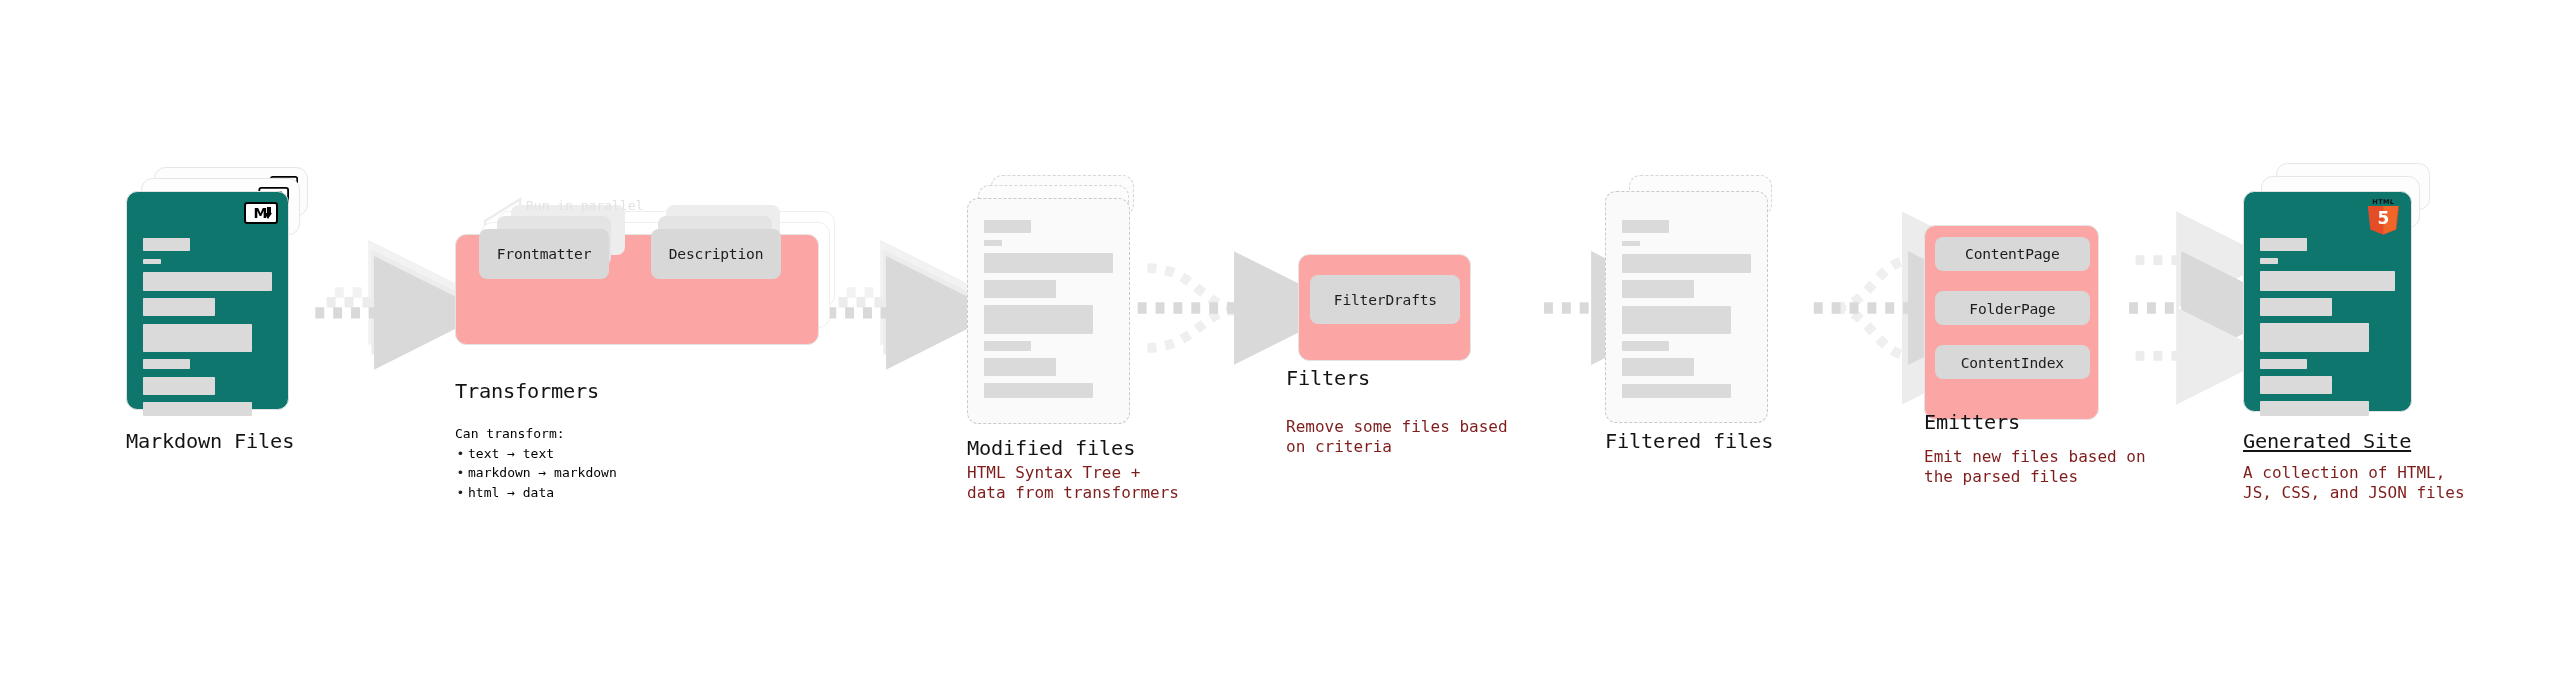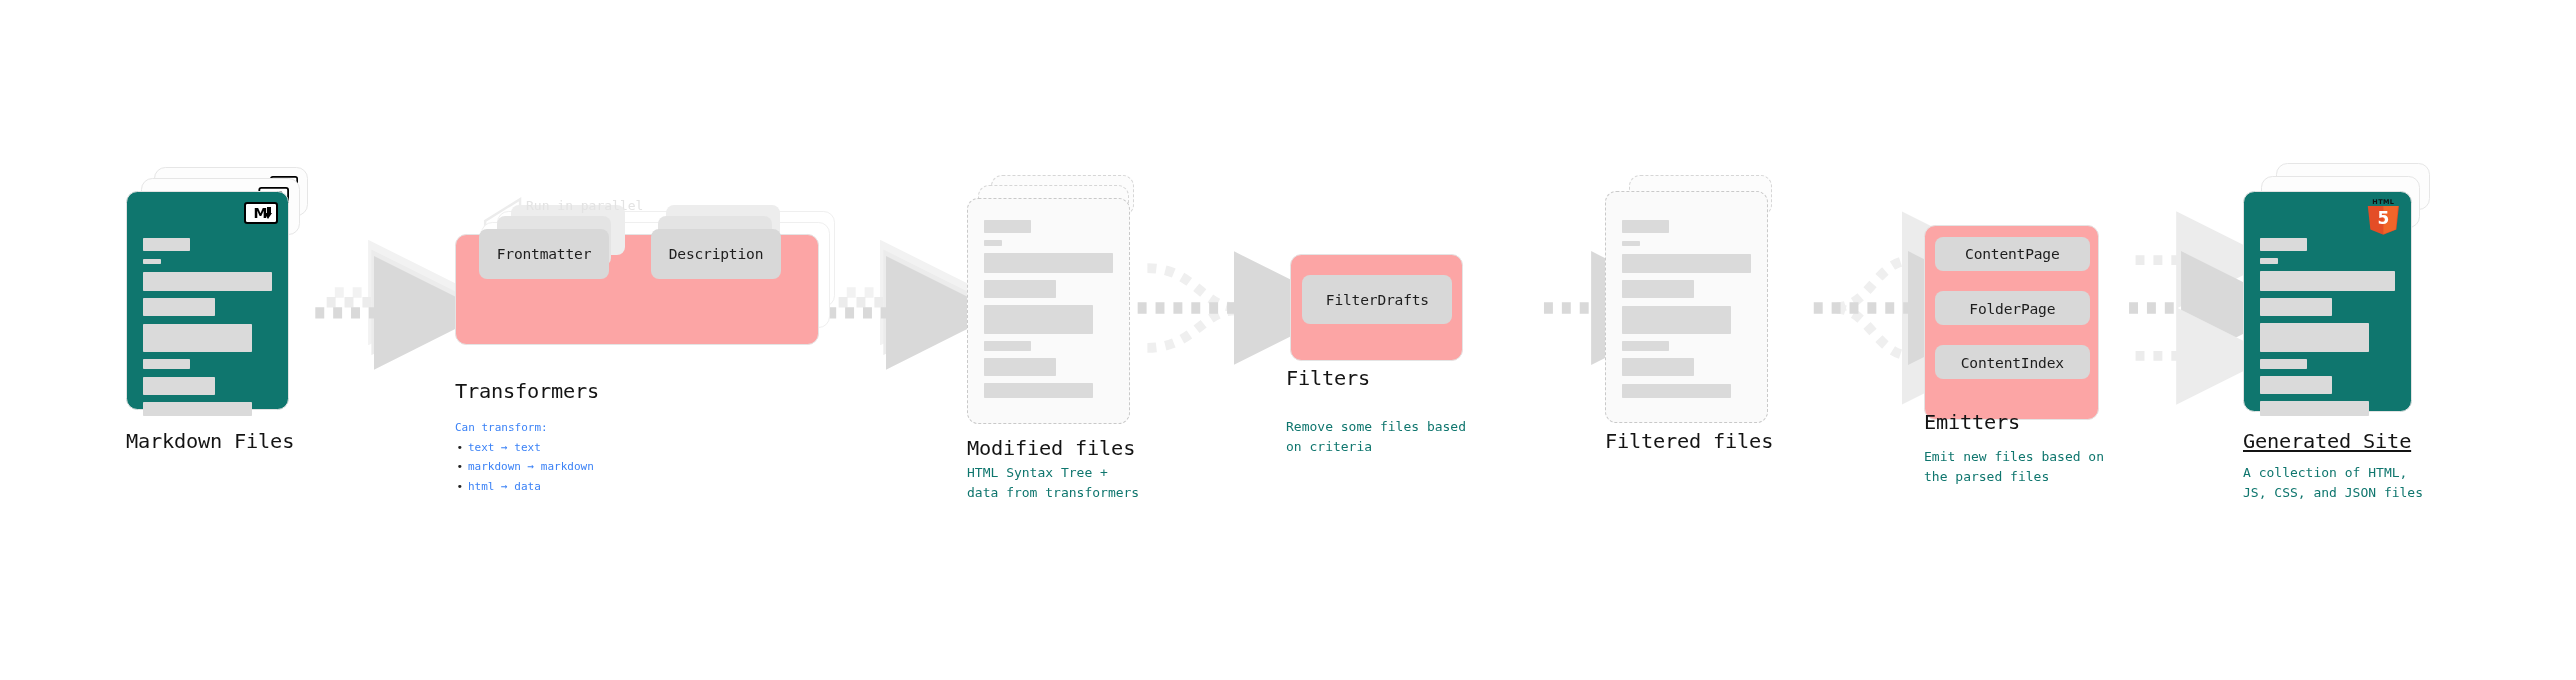--- a/index.html
+++ b/index.html
@@ -174,36 +174,37 @@
   
   .title {
     position: absolute;
     font-size: 20.3px;
     color: #141414;
     letter-spacing: -0.2px;
     white-space: nowrap;
   }
   .subtitle {
     position: absolute;
-    font-size: 13px;
+    font-size: 16px;
     line-height: 19.5px;
-    color: #0f766e;
+    color: #7f1d1d;
     white-space: pre-line;
   }
   .note-parallel {
     position: absolute;
     font-size: 13px;
     color: #e3e3e3;
     white-space: nowrap;
   }
   .bullets {
     position: absolute;
-    font-size: 11px;
+    font-size: 13px;
     line-height: 19.5px;
-    color: #3b82f6;
+    color: #000000;
+    margin-top: 6px;
   }
   .bullets .lead { display: block; }
   .bullets ul { margin: 0; padding: 0 0 0 13px; list-style: none; }
   .bullets li { position: relative; }
   .bullets li::before {
     content: "\2022";
     position: absolute;
     left: -11.4px;
     color: #222;
   }
@@ -365,21 +366,21 @@
           <div class="sk" style="width:109px; height:14.6px;"></div>
         </div>
       </div>
     </div>
   </div>
   <div class="title" style="left:967px; top:436px;">Modified files</div>
   <div class="subtitle" style="left:967px; top:463px;">HTML Syntax Tree +
 data from transformers</div>
 
   <div class="node" style="left:1286px; top:254px;">
-    <div class="proc-box" style="left:4px; top:0px; width:173px; height:107px;">
+    <div class="proc-box" style="left:12px; top:0px; width:173px; height:107px;">
       <div class="chip" style="left:11.4px; top:19.5px; width:150px; height:49px;">FilterDrafts</div>
     </div>
   </div>
   <div class="title" style="left:1286px; top:366px;">Filters</div>
   <div class="subtitle" style="left:1286px; top:417px;">Remove some files based
 on criteria</div>
 
   <div class="node" style="left:1605px; top:175px;">
     <div class="doc-stack" style="width:187px; height:260px;">
       <div class="doc-card dotted-ghost" style="left:24.4px; top:0px;  width:143px; height:41px;"></div>

